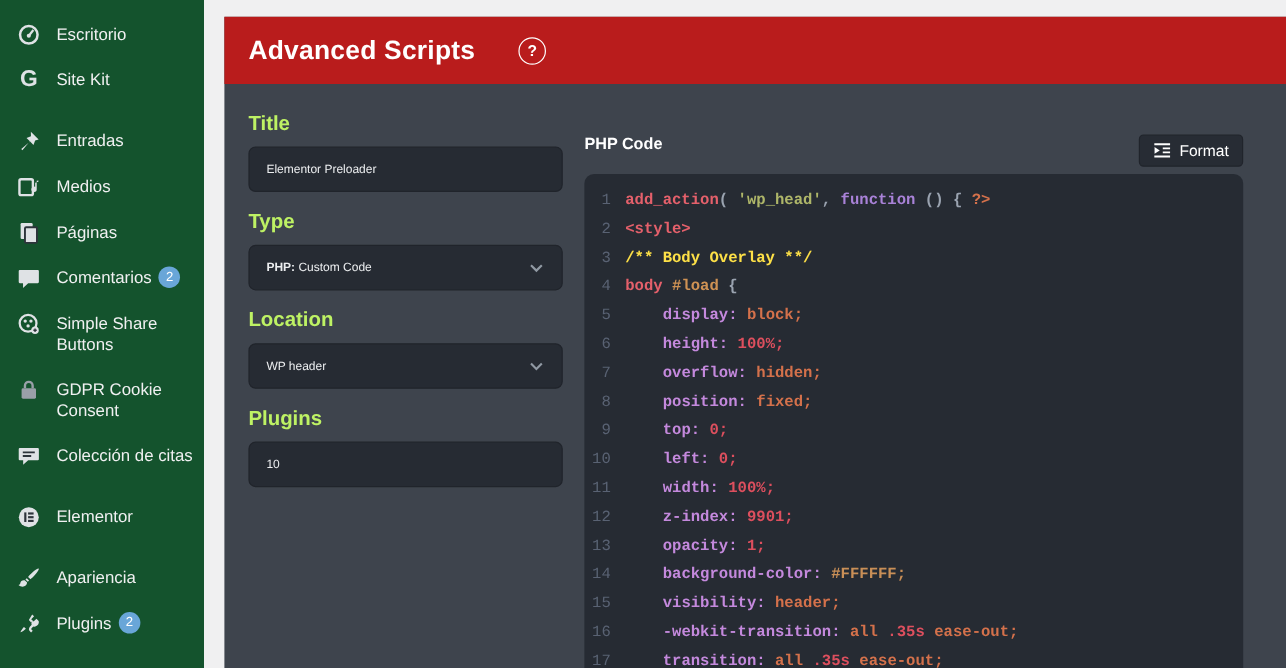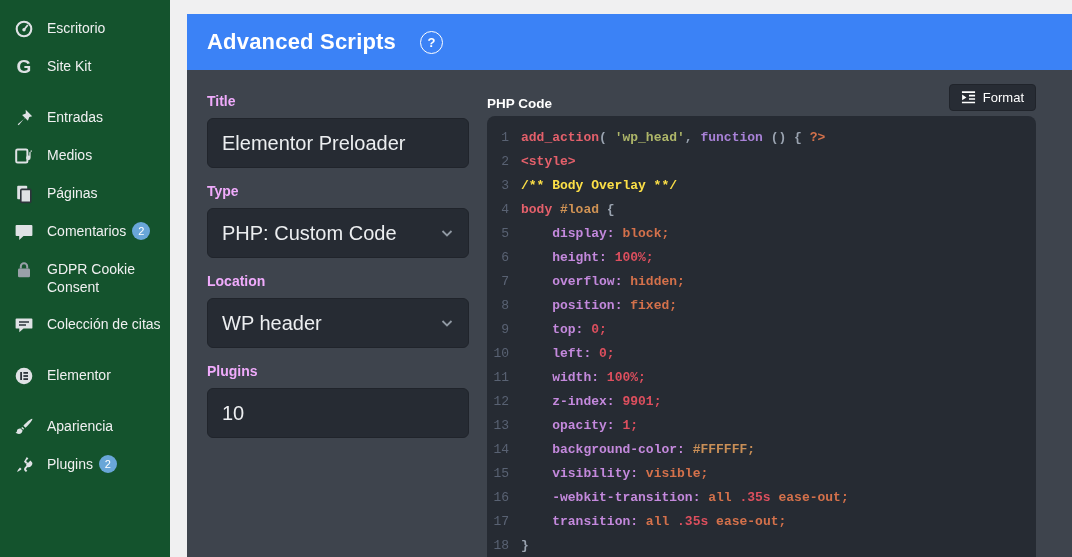--- a/index.html
+++ b/index.html
@@ -36,47 +36,47 @@
     transform:translateY(-1px);
   }
 
   
   .main-wrap { position:absolute; left:170px; top:0; right:0; bottom:0; background:#f0f0f1; }
   .panel {
     position:absolute; left:17px; top:14px; right:0; bottom:-10px;
     background:#3e444d; display:flex; flex-direction:column;
   }
   .panel-header {
-    height:56px; flex:0 0 56px; background:#3b82f6;
-    display:flex; align-items:center; padding:0 20px;
+    height:56px; flex:0 0 56px; background:#b91c1c;
+    display:flex; align-items:center; padding:0 20px;gap:12px;
   }
   .panel-title { color:#fff; font-size:22px; font-weight:bold; letter-spacing:.2px; }
   .help-btn {
     width:23px; height:23px; margin-left:24px; border:1.7px solid #fff; border-radius:50%;
     color:#fff; font-size:13px; font-weight:bold;
     display:flex; align-items:center; justify-content:center; cursor:pointer;
   }
   .panel-body { flex:1; display:flex; padding:13px 36px 0 20px; overflow:hidden; }
 
   
   .form-col { width:262px; flex:0 0 262px; margin-right:18px; }
-  .f-label { color:#f0abfc; font-size:14px; font-weight:bold; margin:10px 0 9px; }
+  .f-label { color:#bef264; font-size:17px; font-weight:bold; margin:10px 0 9px; }
   .f-label:first-child { margin-top:10px; }
   .f-field {
-    height:50px; background:#262b33; border-radius:6px; color:#eceef0;
-    display:flex; align-items:center; padding:12px 14px; font-size:20px;
+    height:38px; background:#262b33; border-radius:6px; color:#eceef0;
+    display:flex; align-items:center; padding:12px 14px; font-size:10px;
     margin-bottom:15px; cursor:text; border:1px solid #20242b;
   }
   .f-select { cursor:pointer; justify-content:space-between; }
   .f-select .chev { color:#9099a3; display:flex; }
-  .bold-prefix { font-weight:normal; }
+  .bold-prefix { font-weight:bold; }
 
   
   .code-col { flex:1; display:flex; flex-direction:column; }
-  .code-head { display:flex; align-items:flex-end; justify-content:space-between; height:28px; margin-bottom:5px; }
+  .code-head { display:flex; align-items:flex-start; justify-content:space-between; height:28px; margin-bottom:5px;margin-top:29px; }
   .code-label { color:#fff; font-size:13.5px; font-weight:bold; }
   .format-btn {
     display:flex; align-items:center; gap:7px; background:#272c34; color:#fff;
     font-size:13px; height:27px; padding:0 11px; border-radius:4px; cursor:pointer;
     border:1px solid #20242b;
   }
   .format-btn svg { width:15px; height:15px; }
   .editor {
     flex:1; background:#262b33; border-radius:8px 8px 0 0; padding:10px 0 0 0;
     font-family:"Liberation Mono","DejaVu Sans Mono",monospace;
@@ -149,20 +149,33 @@
     </div>
     <div class="sb-item">
       <span class="sb-ico">
         <svg viewBox="0 0 20 20">
           <path fill="currentColor" d="M2.5 3h15a.9.9 0 0 1 .9.9v9.2a.9.9 0 0 1-.9.9H9.5l-4.3 4v-4H2.5a.9.9 0 0 1-.9-.9V3.9a.9.9 0 0 1 .9-.9z"></path>
         </svg>
       </span>
       <span class="sb-label">Comentarios<span class="sb-badge" style="background: rgb(105, 166, 216);">2</span></span>
     </div>
     <div class="sb-item">
+      <span class="sb-ico">
+        <svg viewBox="0 0 20 20">
+          <circle cx="9.4" cy="9.4" r="7" fill="none" stroke="currentColor" stroke-width="1.9"></circle>
+          <circle cx="7" cy="7.6" r="1.4" fill="currentColor"></circle>
+          <circle cx="11.8" cy="7.6" r="1.4" fill="currentColor"></circle>
+          <circle cx="9.4" cy="11.6" r="1.4" fill="currentColor"></circle>
+          <circle cx="15.2" cy="15.2" r="3.1" fill="currentColor"></circle>
+          <path d="M15.2 13.8v2.8M13.8 15.2h2.8" stroke="#2d343b" stroke-width="1.1"></path>
+        </svg>
+      </span>
+      <span class="sb-label">Simple Share Buttons</span>
+    </div>
+    <div class="sb-item">
       <span class="sb-ico dim">
         <svg viewBox="0 0 20 20">
           <rect x="4" y="8.6" width="12" height="8.6" rx="1.2" fill="currentColor"></rect>
           <path d="M6.8 8.6V6.4a3.2 3.2 0 0 1 6.4 0v2.2" fill="none" stroke="currentColor" stroke-width="2"></path>
         </svg>
       </span>
       <span class="sb-label">GDPR Cookie Consent</span>
     </div>
     <div class="sb-item">
       <span class="sb-ico">
@@ -309,21 +322,21 @@
             <div class="code-line">
               <span class="ln">13</span>
               <span class="lc"><span class="tk-pun">    </span><span class="tk-prop">opacity: </span><span class="tk-num">1;</span></span>
             </div>
             <div class="code-line">
               <span class="ln">14</span>
               <span class="lc"><span class="tk-pun">    </span><span class="tk-prop">background-color: </span><span class="tk-hex">#FFFFFF;</span></span>
             </div>
             <div class="code-line">
               <span class="ln">15</span>
-              <span class="lc"><span class="tk-pun">    </span><span class="tk-prop">visibility: </span><span class="tk-val">visible;</span></span>
+              <span class="lc"><span class="tk-pun">    </span><span class="tk-prop">visibility: </span><span class="tk-val">header;</span></span>
             </div>
             <div class="code-line">
               <span class="ln">16</span>
               <span class="lc"><span class="tk-pun">    </span><span class="tk-prop">-webkit-transition: </span><span class="tk-val">all </span><span class="tk-num">.35s </span><span class="tk-val">ease-out;</span></span>
             </div>
             <div class="code-line">
               <span class="ln">17</span>
               <span class="lc"><span class="tk-pun">    </span><span class="tk-prop">transition: </span><span class="tk-val">all </span><span class="tk-num">.35s </span><span class="tk-val">ease-out;</span></span>
             </div>
             <div class="code-line">

